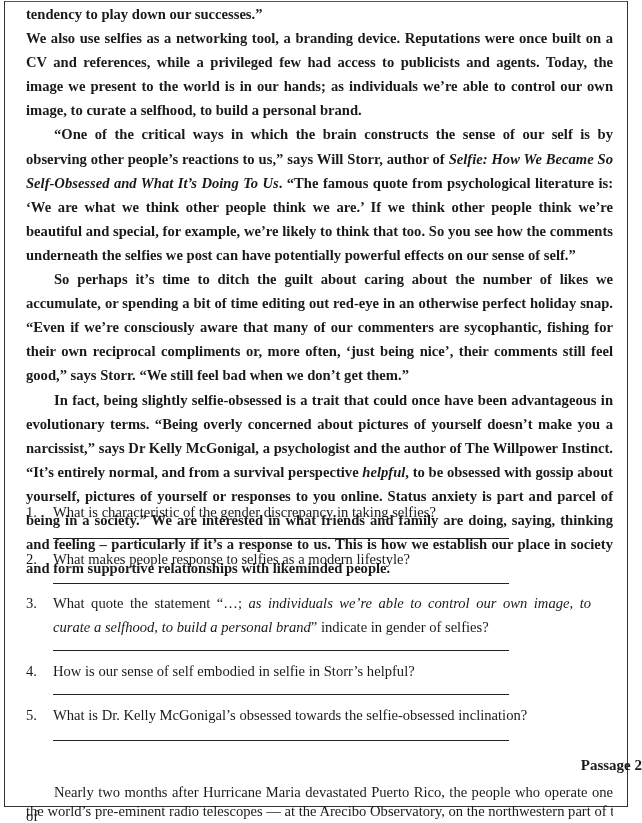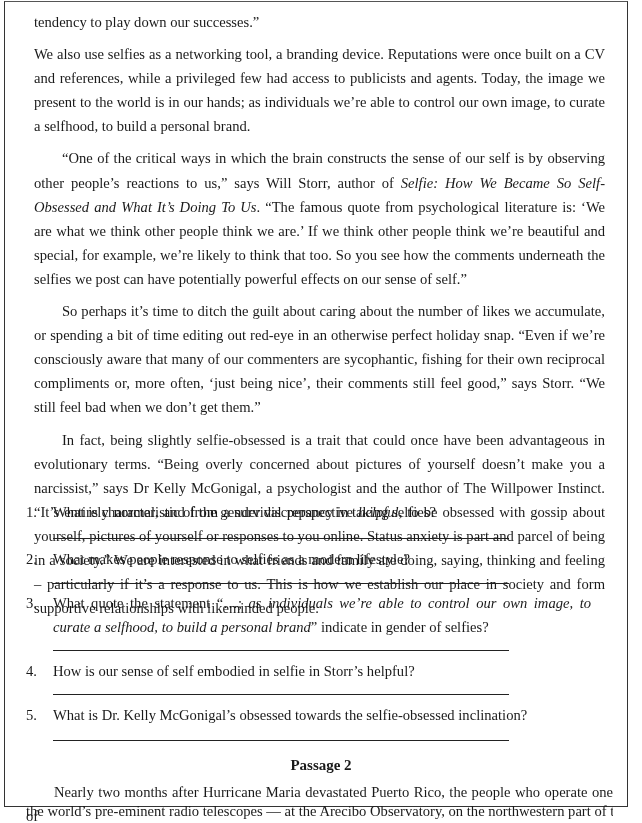--- a/index.html
+++ b/index.html
@@ -2,31 +2,31 @@
 <html><head>
 <meta charset="utf-8">
 <style>
   html, body { margin:0; padding:0; background:#ffffff; }
   body { width:642px; height:823px; position:relative; overflow:hidden;
          font-family:"Liberation Serif", "DejaVu Serif", serif; color:#1a1a1a; }
   .frame { position:absolute; left:4px; top:1px; width:624px; height:806px;
            border:1px solid #333; border-top-color:#555; box-sizing:border-box; }
   .content { position:absolute; left:26px; top:2px; width:587px; font-size:14.6px;
              line-height:24.1px; text-align:justify; }
-  .p { margin:8px; }
+  .p { margin:0;font-weight:bold; }
   .indent { text-indent:28px; }
   .last-line { text-align-last:left; }
   i { font-style:italic; }
   .questions { position:absolute; left:26px; top:500px; width:565px; font-size:14.6px; }
   .q { position:relative; }
   .q-row { display:flex; line-height:24px; }
   .q-num { width:27px; flex:none; }
   .q-text { flex:1; text-align:justify; }
   .ans-line { margin-left:27px; height:0; border-bottom:1px solid #222; width:456px; }
-  .heading { position:absolute; left:0; width:642px; top:757px; text-align:center;
+  .heading { position:absolute; left:0; width:642px; top:757px; text-align:right;
              font-weight:bold; font-size:15px; }
   .p2 { position:absolute; left:26px; top:780px; width:587px; font-size:14.6px; line-height:24px; text-align:justify; }
   .p2-overflow { position:absolute; left:26px; top:801px; width:587px; font-size:14.6px; line-height:20px;
                  white-space:nowrap; overflow:hidden; height:22px; }
 </style>
 </head>
 <body>
 
 <div class="frame"></div>
 

